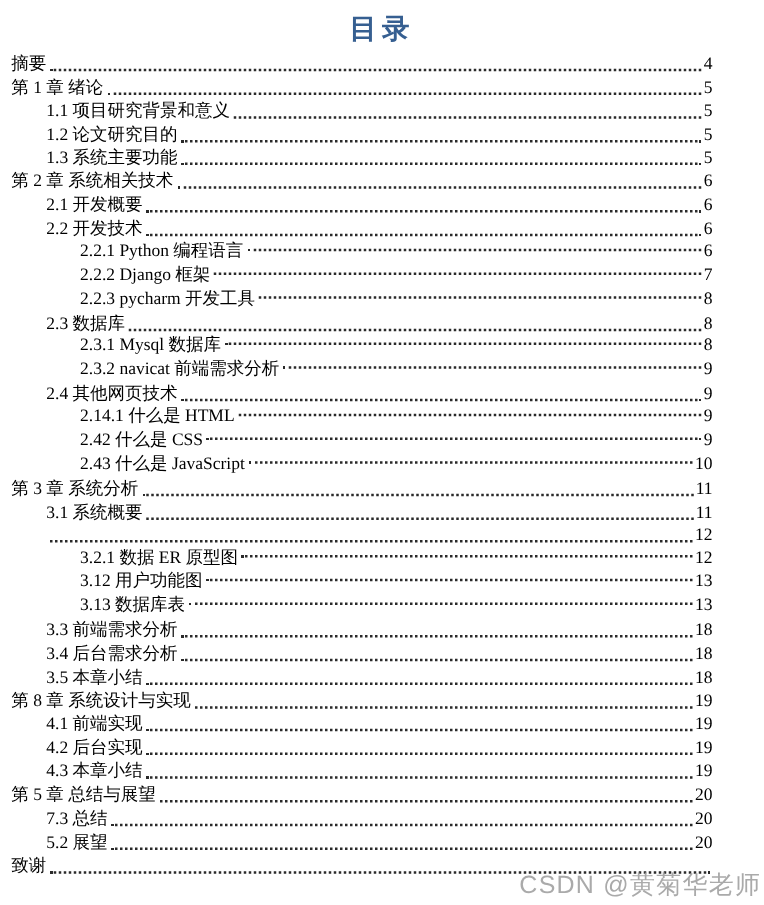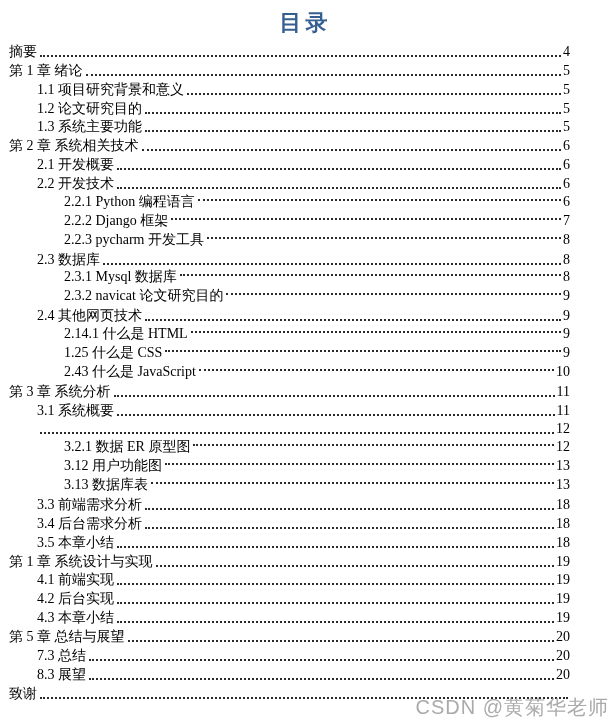--- a/index.html
+++ b/index.html
@@ -129,36 +129,36 @@
         <span class="toc-label">2.3 数据库</span>
         <span class="dot-leader"></span>
         <span class="toc-page">8</span>
       </div>
       <div class="toc-row lvl2">
         <span class="toc-label">2.3.1 Mysql 数据库</span>
         <span class="dot-leader"></span>
         <span class="toc-page">8</span>
       </div>
       <div class="toc-row lvl2">
-        <span class="toc-label">2.3.2 navicat 论文研究目的</span>
+        <span class="toc-label">2.3.2 navicat 前端需求分析</span>
         <span class="dot-leader"></span>
         <span class="toc-page">9</span>
       </div>
       <div class="toc-row lvl1">
         <span class="toc-label">2.4 其他网页技术</span>
         <span class="dot-leader"></span>
         <span class="toc-page">9</span>
       </div>
       <div class="toc-row lvl2">
         <span class="toc-label">2.14.1 什么是 HTML</span>
         <span class="dot-leader"></span>
         <span class="toc-page">9</span>
       </div>
       <div class="toc-row lvl2">
-        <span class="toc-label">1.25 什么是 CSS</span>
+        <span class="toc-label">2.42 什么是 CSS</span>
         <span class="dot-leader"></span>
         <span class="toc-page">9</span>
       </div>
       <div class="toc-row lvl2">
         <span class="toc-label">2.43 什么是 JavaScript</span>
         <span class="dot-leader"></span>
         <span class="toc-page">10</span>
       </div>
       <div class="toc-row lvl0">
         <span class="toc-label">第 3 章 系统分析</span>
@@ -198,21 +198,21 @@
         <span class="toc-label">3.4 后台需求分析</span>
         <span class="dot-leader"></span>
         <span class="toc-page">18</span>
       </div>
       <div class="toc-row lvl1">
         <span class="toc-label">3.5 本章小结</span>
         <span class="dot-leader"></span>
         <span class="toc-page">18</span>
       </div>
       <div class="toc-row lvl0">
-        <span class="toc-label">第 1 章 系统设计与实现</span>
+        <span class="toc-label">第 8 章 系统设计与实现</span>
         <span class="dot-leader"></span>
         <span class="toc-page">19</span>
       </div>
       <div class="toc-row lvl1">
         <span class="toc-label">4.1 前端实现</span>
         <span class="dot-leader"></span>
         <span class="toc-page">19</span>
       </div>
       <div class="toc-row lvl1">
         <span class="toc-label">4.2 后台实现</span>
@@ -228,21 +228,21 @@
         <span class="toc-label">第 5 章 总结与展望</span>
         <span class="dot-leader"></span>
         <span class="toc-page">20</span>
       </div>
       <div class="toc-row lvl1">
         <span class="toc-label">7.3 总结</span>
         <span class="dot-leader"></span>
         <span class="toc-page">20</span>
       </div>
       <div class="toc-row lvl1">
-        <span class="toc-label">8.3 展望</span>
+        <span class="toc-label">5.2 展望</span>
         <span class="dot-leader"></span>
         <span class="toc-page">20</span>
       </div>
       <div class="toc-row lvl0">
         <span class="toc-label">致谢</span>
         <span class="dot-leader"></span>
         <span class="toc-page"></span>
       </div>
     </div>
 

